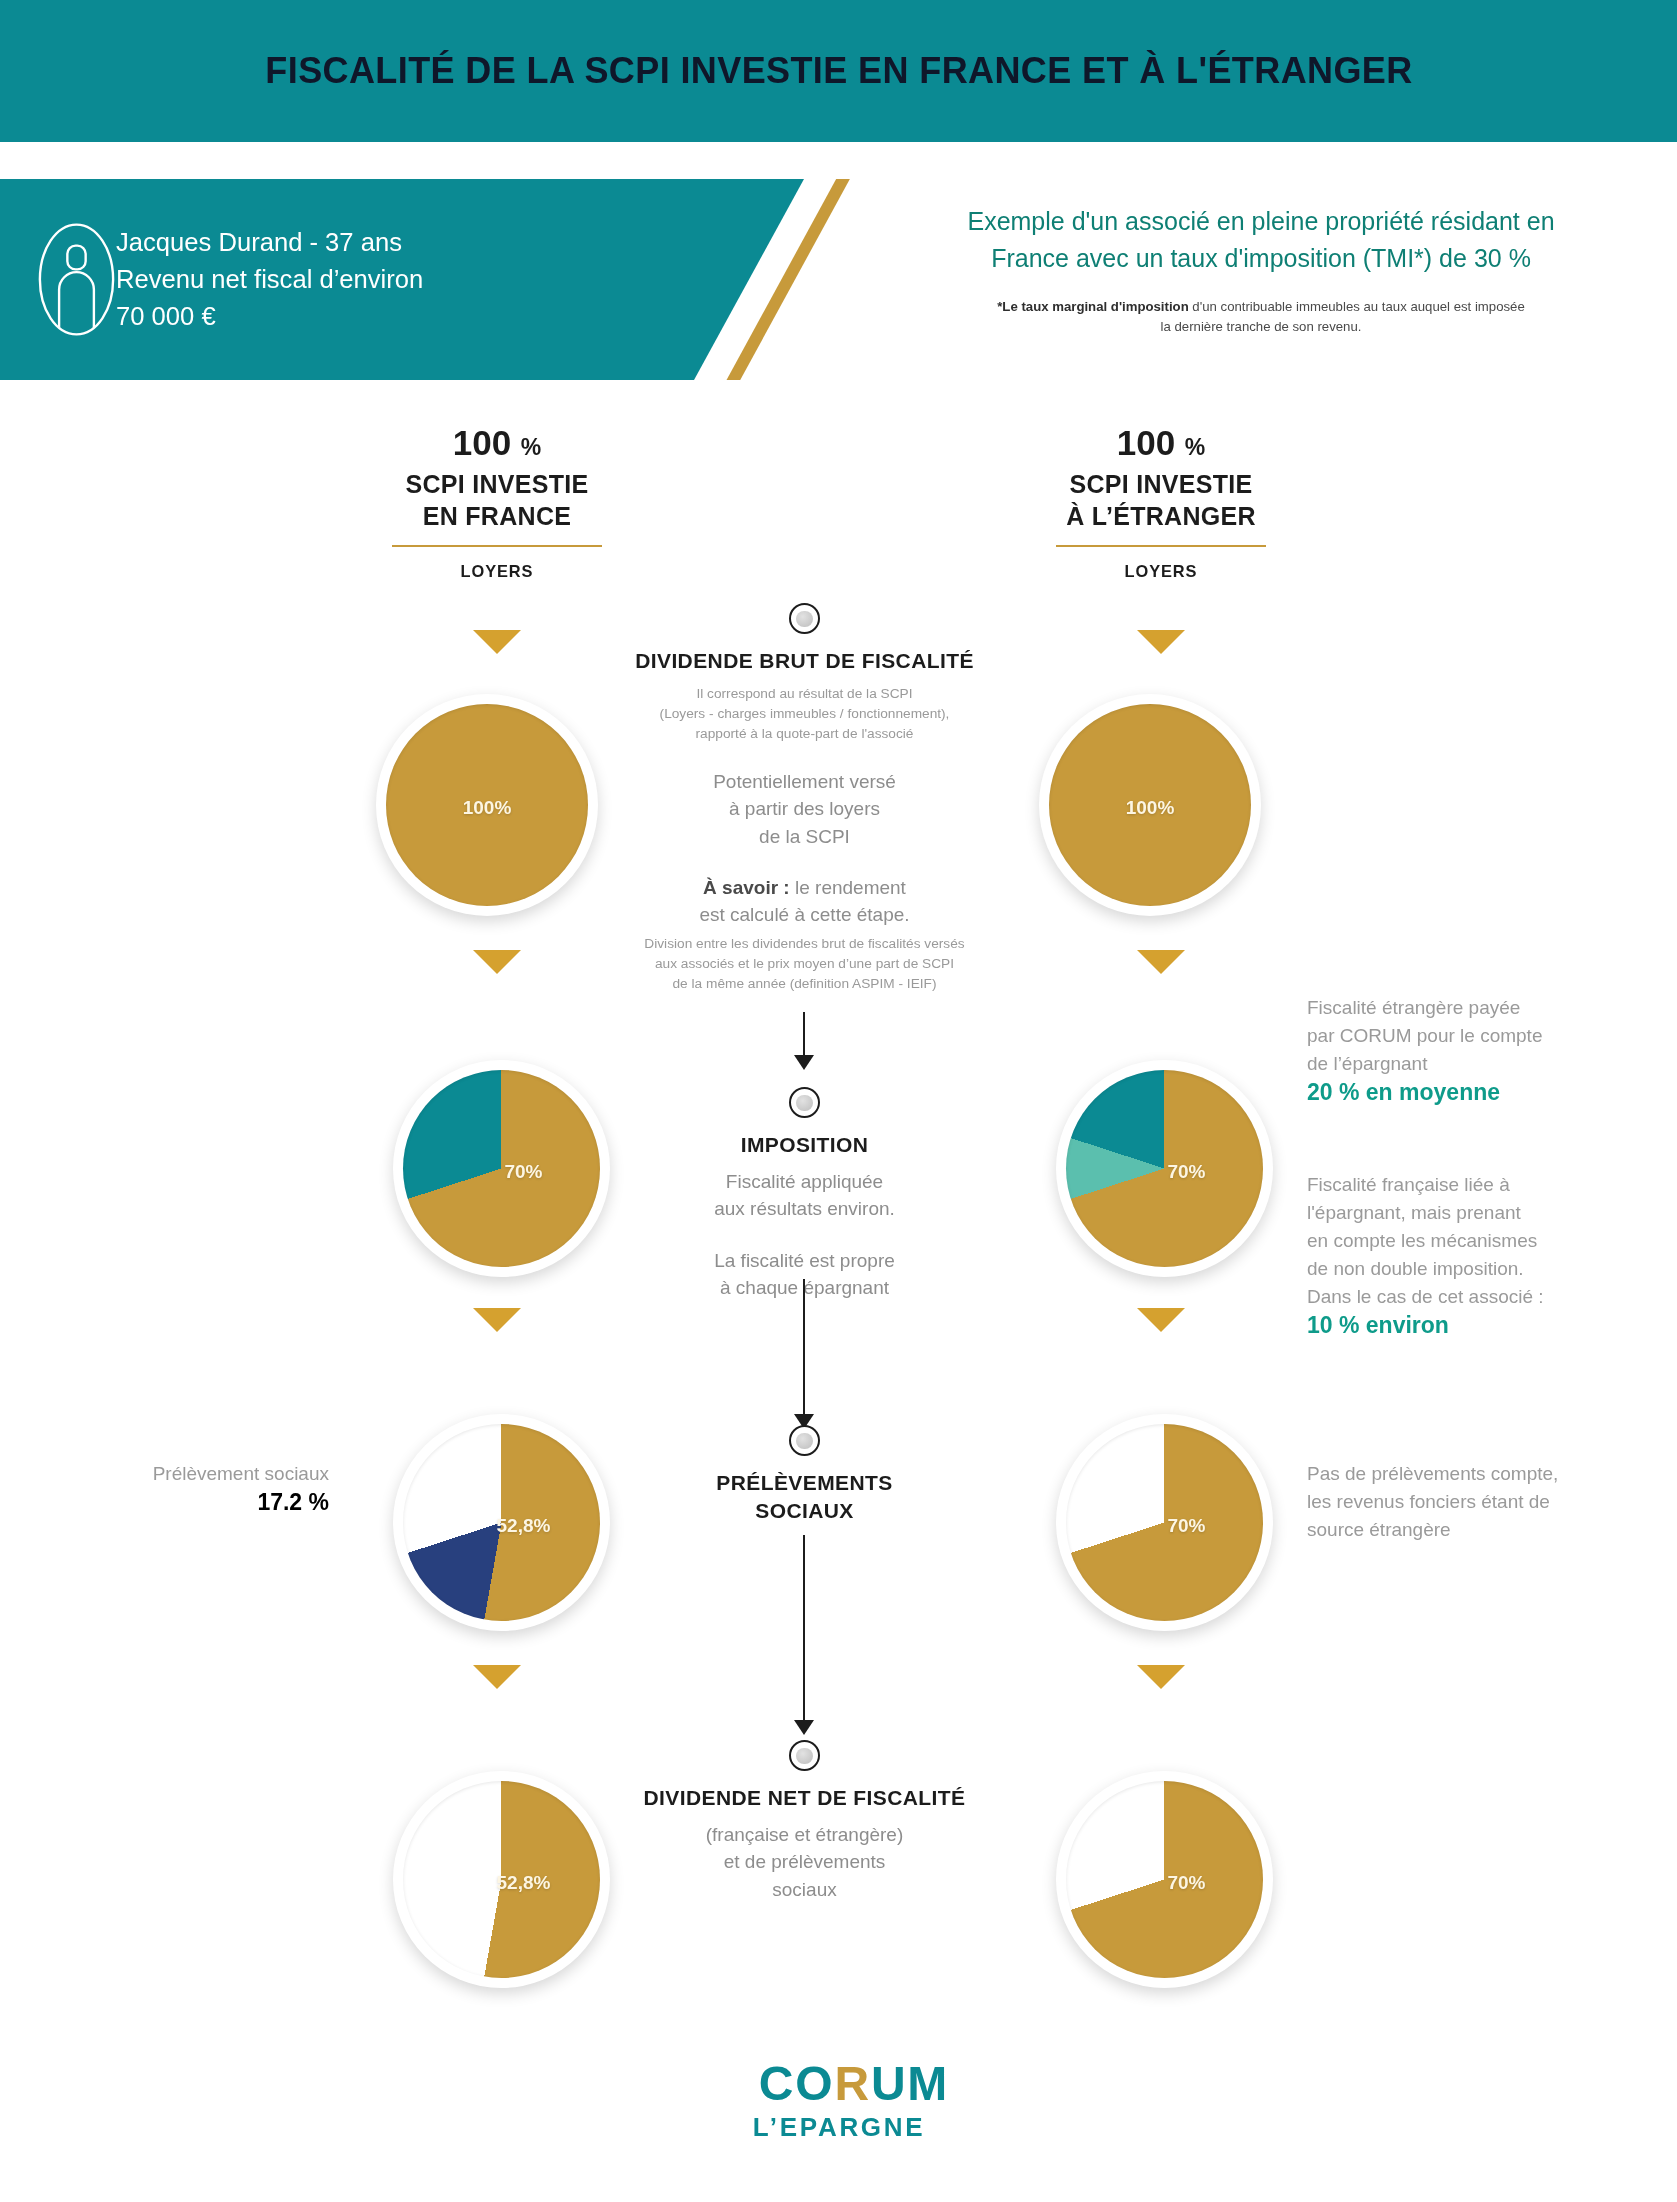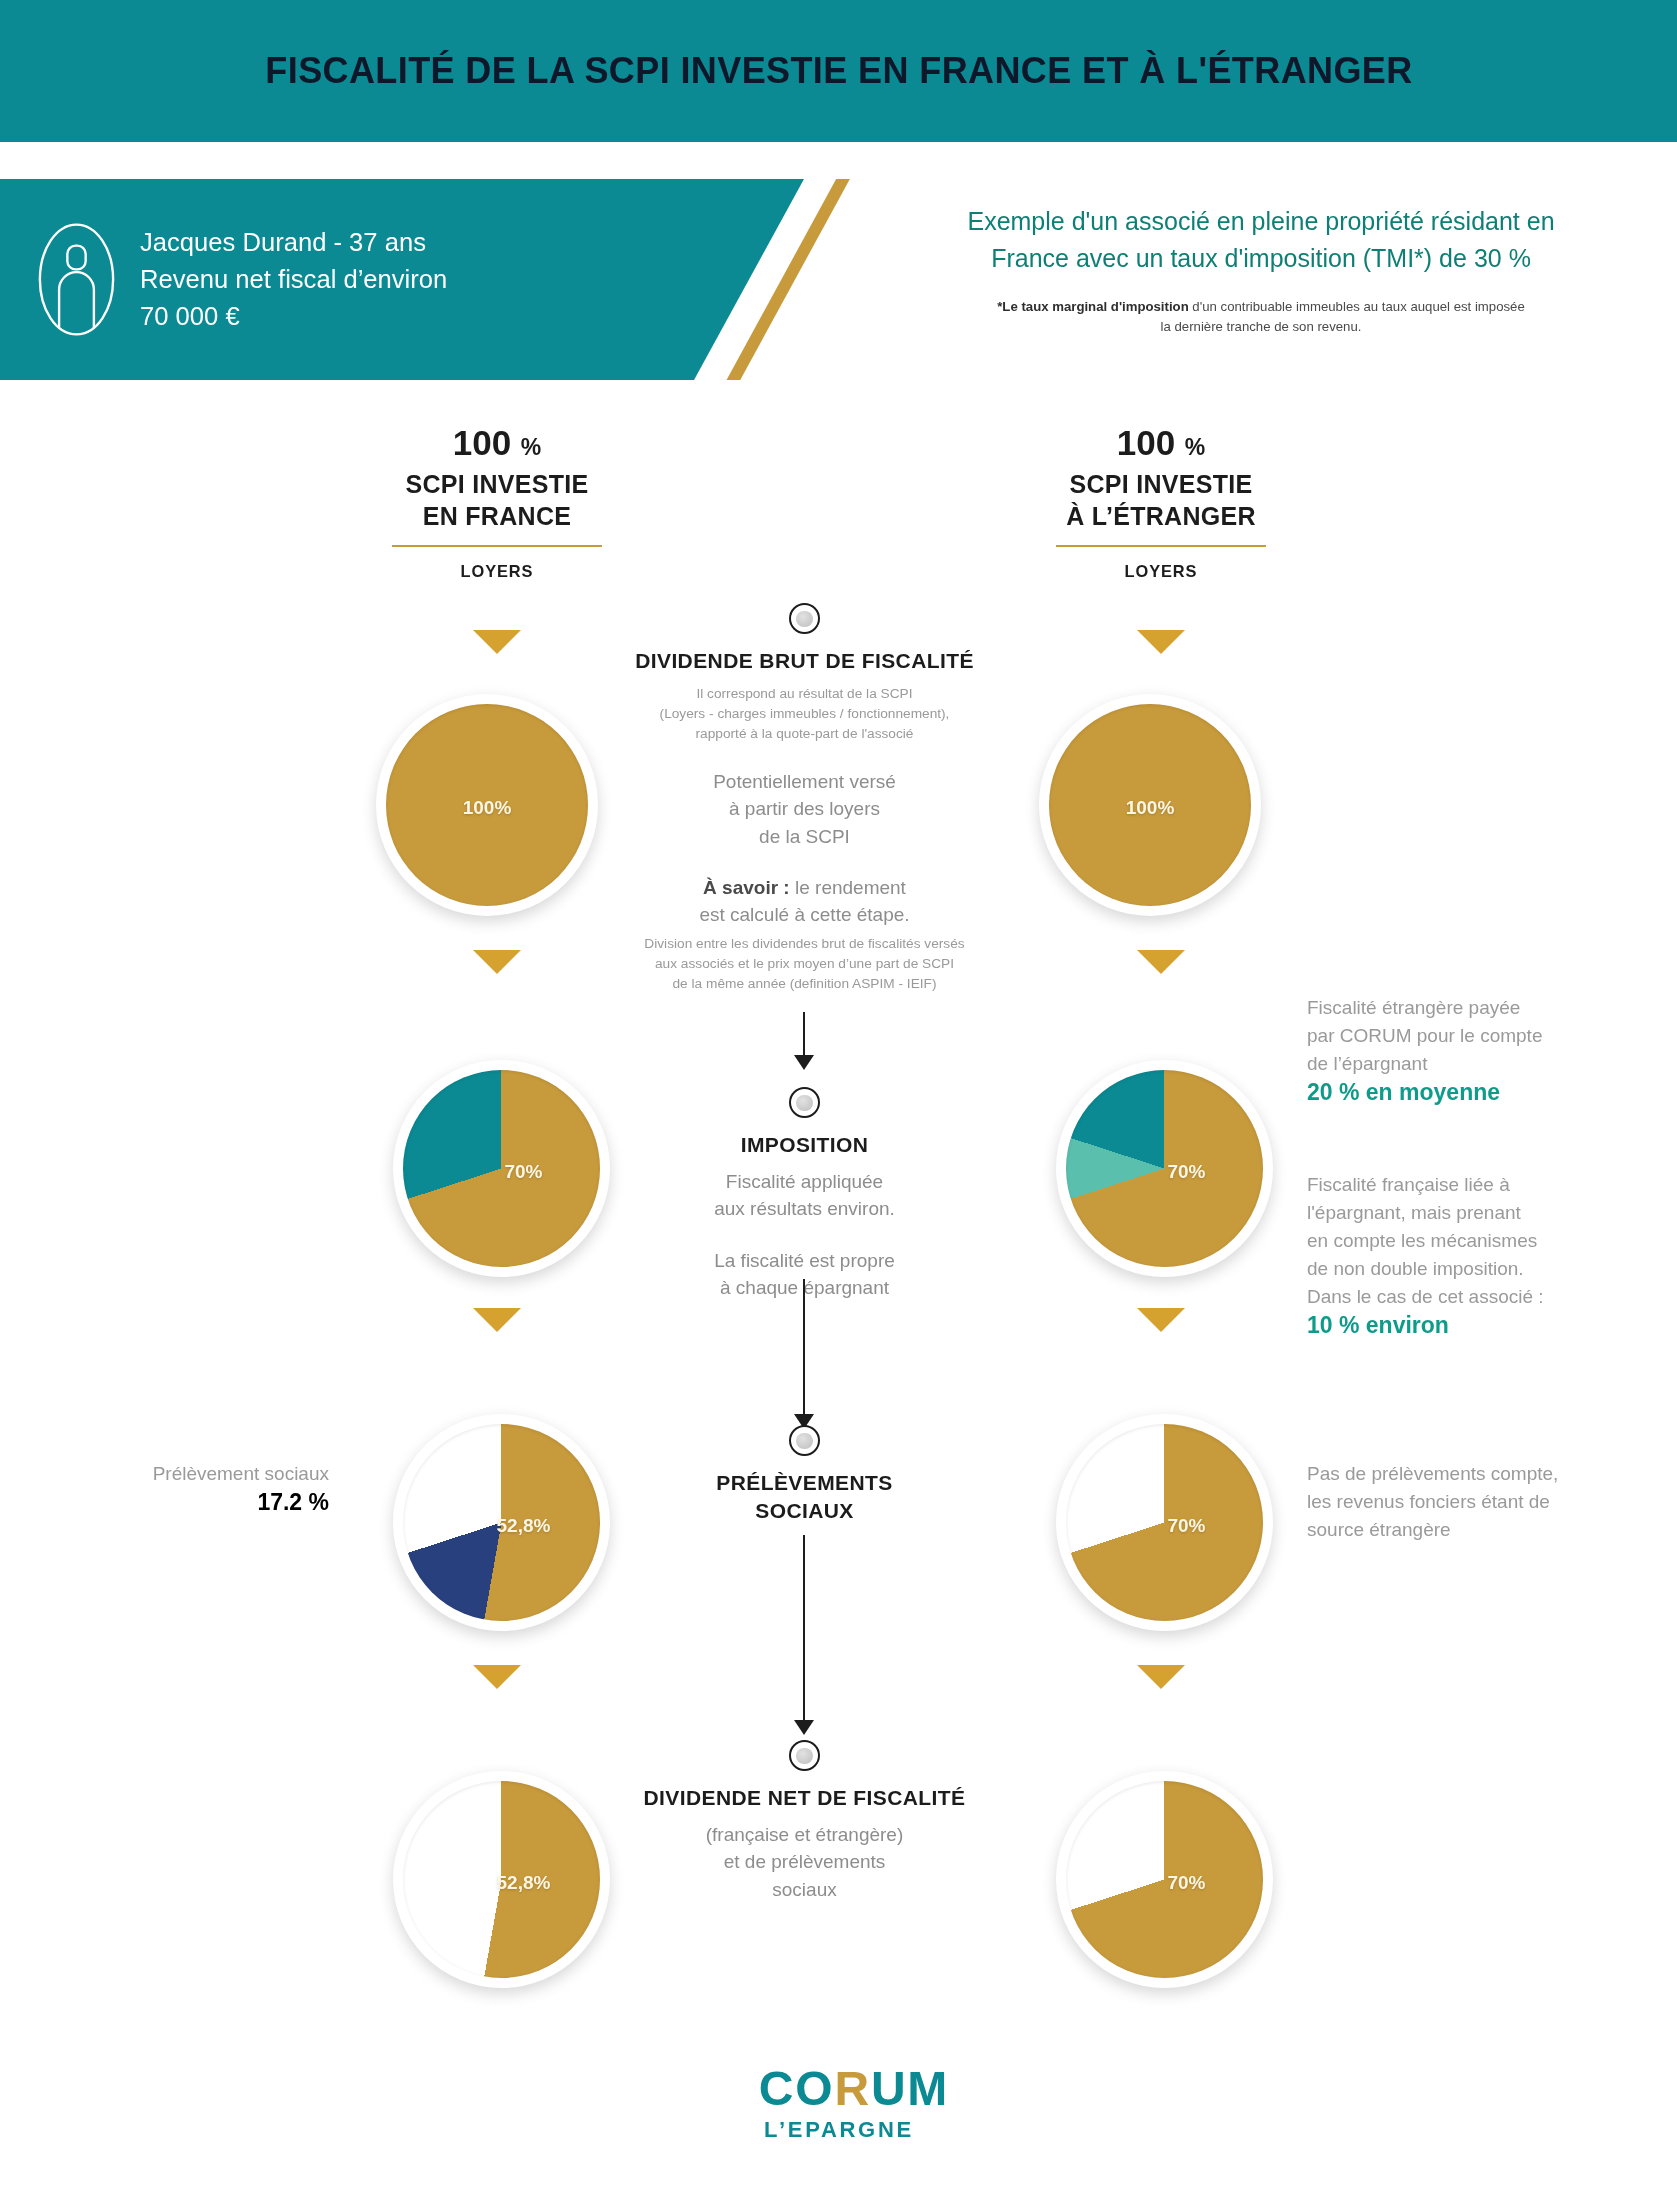--- a/index.html
+++ b/index.html
@@ -27,21 +27,21 @@
   .profile-wrap{position:absolute;left:0;top:179px;width:914px;height:201px;}
   .profile-shape{
     position:absolute;left:0;top:0;width:804px;height:201px;background:#0b8a93;
     clip-path:polygon(0 0, 804px 0, 694px 201px, 0 201px);
   }
   .gold-stripe{
     position:absolute;left:0;top:179px;width:914px;height:201px;pointer-events:none;
   }
   .profile-inner{
     position:absolute;left:37px;top:0;width:694px;height:201px;
-    display:flex;align-items:center;gap:24px;
+    display:flex;align-items:center;
   }
   .person-icon{width:79px;height:119px;flex:0 0 auto;}
   .profile-lines{color:#ffffff;font-size:25.6px;line-height:37px;font-weight:400;}
 
   
   .example{
     position:absolute;left:859px;top:203px;width:804px;text-align:center;
   }
   .example .big{
     color:#0e7f74;font-size:25px;line-height:37px;font-weight:400;
@@ -115,21 +115,21 @@
   .side.left{text-align:right;width:274px;left:55px;}
   .side.right{text-align:left;width:338px;left:1307px;}
   .side .accent-teal{color:#0e9b8a;font-weight:bold;font-size:23px;}
   .side .accent-teal2{color:#0b8a93;font-weight:bold;font-size:23px;}
   .side .accent-blue{color:#000000;font-weight:bold;font-size:23px;}
 
   
   .logo{position:absolute;left:0;right:0;bottom:60px;text-align:center;}
   .logo .l1{font-size:48px;font-weight:bold;color:#0b8a93;letter-spacing:1.8px;line-height:48px;padding-left:30px;}
   .logo .l1 .r{color:#c79a3b;}
-  .logo .l2{font-size:22px;font-weight:bold;color:#0b8a93;letter-spacing:2.7px;margin-top:3.7px;}
+  .logo .l2{font-size:26px;font-weight:bold;color:#0b8a93;letter-spacing:2.7px;margin-top:3.7px;}
 </style>
 </head>
 <body>
 
 <div class="page">
 
   <div class="titlebar">
     <h1>FISCALITÉ DE LA SCPI INVESTIE EN FRANCE ET À L'ÉTRANGER</h1>
   </div>
 

